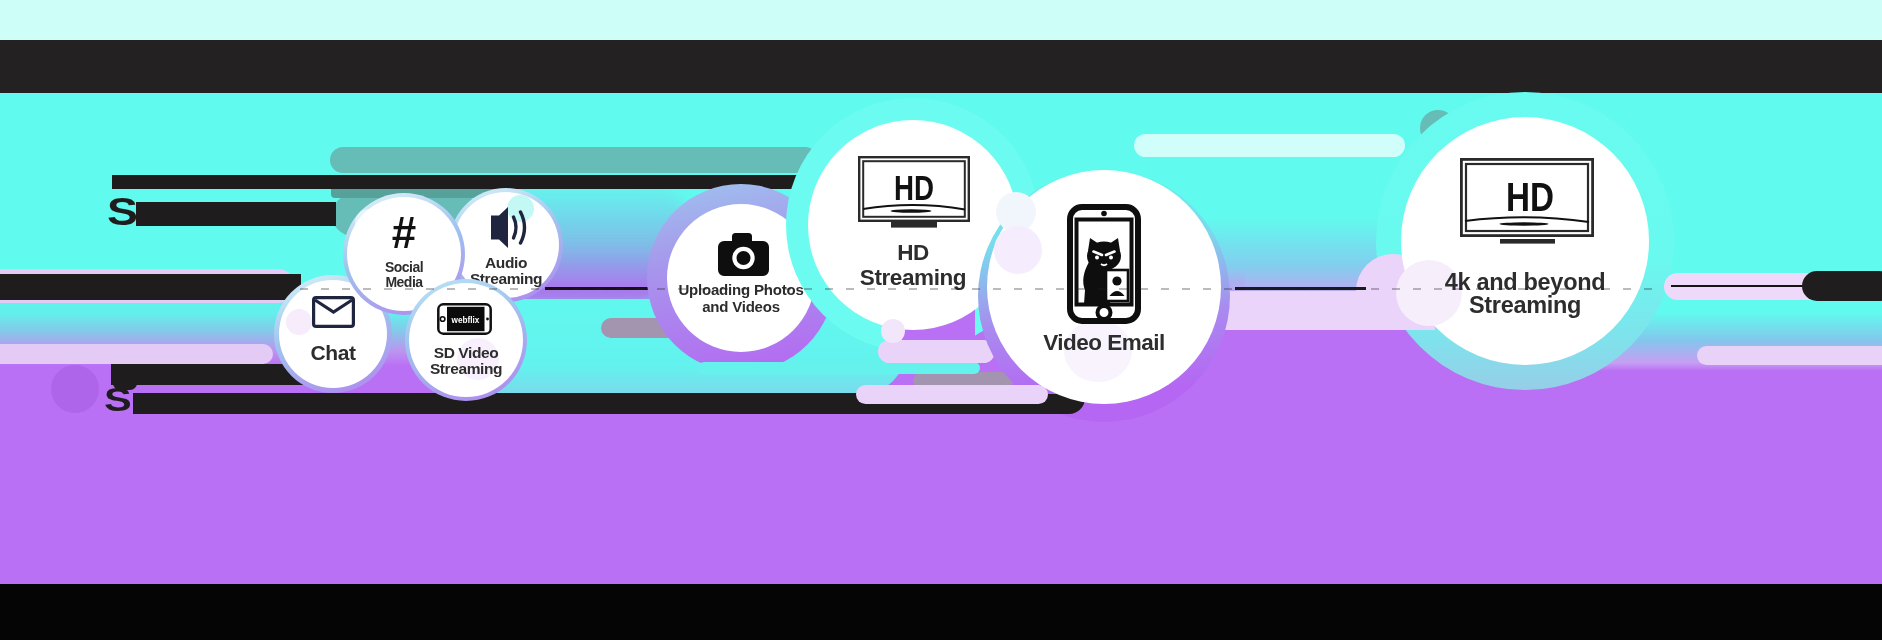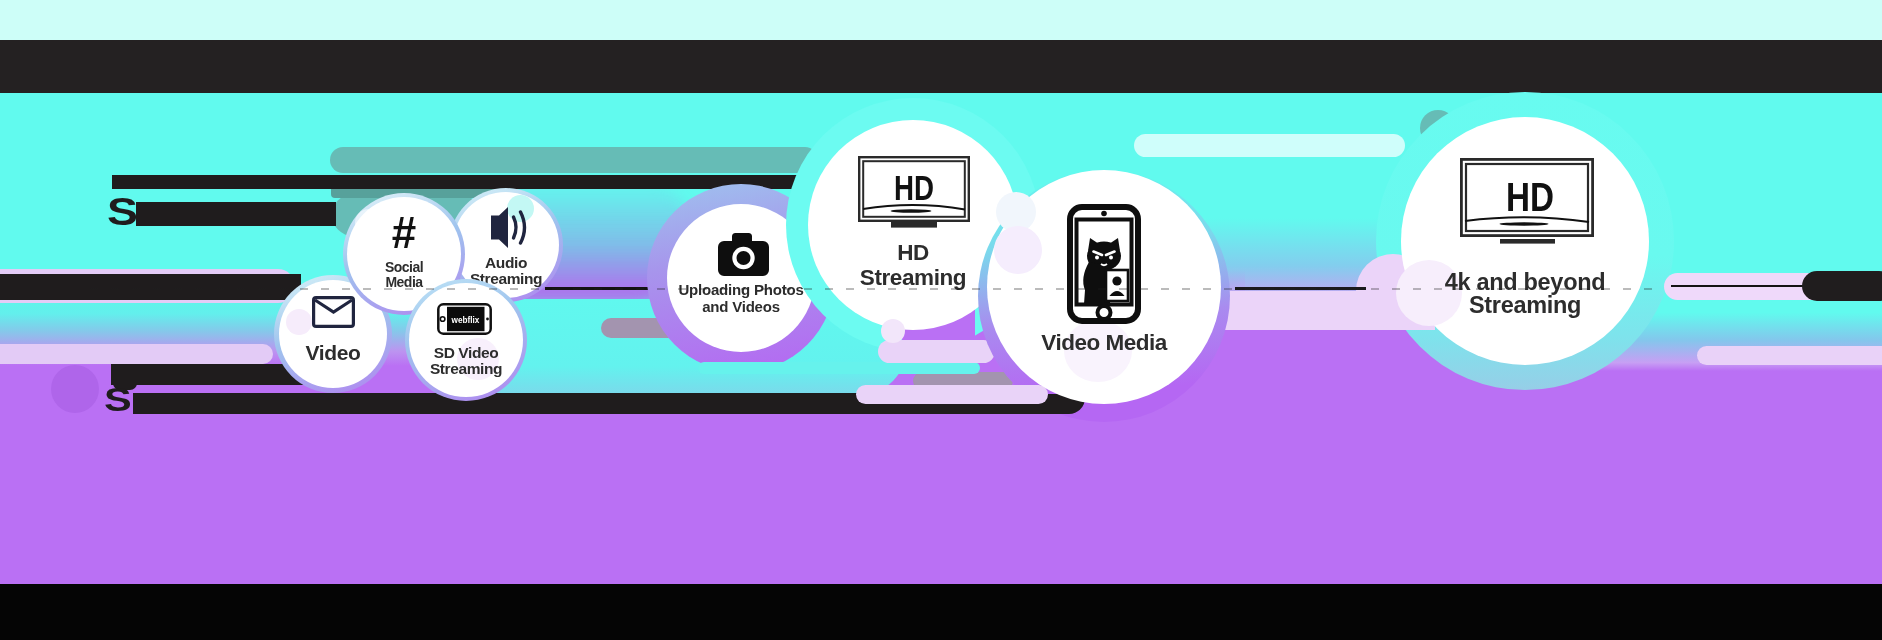--- a/index.html
+++ b/index.html
@@ -66,21 +66,21 @@
   <div class="a" style="left:545px;top:287.2px;width:115px;height:3px;background:#141213;"></div>
 
   <div class="a" style="left:274px;top:275px;width:118px;height:118px;border-radius:50%;
     background:linear-gradient(160deg,#D9F4F8 0%,#9FC4EE 45%,#B184F0 100%);"></div>
   <div class="a" style="left:279px;top:280px;width:108px;height:108px;border-radius:50%;background:#fff;"></div>
   <div class="a" style="left:286px;top:309px;width:26px;height:26px;border-radius:50%;background:#F6ECFB;"></div>
   <svg class="a" style="left:312px;top:296px;" width="43" height="32" viewBox="0 0 43 32">
     <rect x="1.6" y="1.6" width="39.8" height="28.8" rx="2.5" fill="none" stroke="#20253F" stroke-width="3.2"></rect>
     <path d="M3 4 L21.5 16 L40 4" fill="none" stroke="#20253F" stroke-width="3.2"></path>
   </svg>
-  <div class="lbl" style="left:283px;top:342px;width:100px;font-size:21px;letter-spacing:-0.4px;">Video</div>
+  <div class="lbl" style="left:283px;top:342px;width:100px;font-size:21px;letter-spacing:-0.4px;">Chat</div>
 
   <div class="a" style="left:449px;top:188px;width:114px;height:114px;border-radius:50%;
     background:linear-gradient(160deg,#D9F4F8 0%,#9FC4EE 45%,#B184F0 100%);"></div>
   <div class="a" style="left:453px;top:192px;width:106px;height:106px;border-radius:50%;background:#fff;"></div>
   <div class="a" style="left:507px;top:195px;width:27px;height:27px;border-radius:50%;background:#C3F8F4;"></div>
   <svg class="a" style="left:489px;top:206px;" width="41" height="44" viewBox="0 0 41 44">
     <path d="M2 9.5 h8 l9 -8.5 v41 l-9 -8.5 h-8 z" fill="#20253F"></path>
     <path d="M24.5 11 q5 10.5 0 21" fill="none" stroke="#20253F" stroke-width="3.4" stroke-linecap="round"></path>
     <path d="M31.5 6 q8 15.5 0 31" fill="none" stroke="#20253F" stroke-width="3.4" stroke-linecap="round"></path>
   </svg>
@@ -154,21 +154,21 @@
     <ellipse cx="37" cy="52" rx="17" ry="14.5" fill="#0e0e0e"></ellipse>
     <path d="M22 58 q-9 16 -4 28 l-1 14 h26 l0 -38 z" fill="#0e0e0e"></path>
     <path d="M26.5 47.5 l8.5 3.5 M47.5 47.5 l-8.5 3.5" stroke="#fff" stroke-width="2.6" stroke-linecap="round"></path>
     <circle cx="30" cy="53.5" r="2" fill="#fff"></circle>
     <circle cx="44" cy="53.5" r="2" fill="#fff"></circle>
     <path d="M34 60 q3 2.5 6 0" fill="none" stroke="#fff" stroke-width="1.8"></path>
     <rect x="39" y="66" width="22" height="31" fill="#fff" stroke="#0e0e0e" stroke-width="2.6"></rect>
     <circle cx="50" cy="77" r="4.6" fill="#0e0e0e"></circle>
     <path d="M42.5 92 q7.5 -10 15 0 z" fill="#0e0e0e"></path>
   </svg>
-  <div class="lbl" style="left:1014px;top:331px;width:180px;font-size:22.5px;letter-spacing:-0.5px;">Video Media</div>
+  <div class="lbl" style="left:1014px;top:331px;width:180px;font-size:22.5px;letter-spacing:-0.5px;">Video Email</div>
 
   <div class="a" style="left:1376px;top:92px;width:298px;height:298px;border-radius:50%;
     background:linear-gradient(180deg,#68FBF0 0%,#69F9EF 55%,#7EE3EC 82%,#96CEE7 100%);"></div>
   <div class="a" style="left:1378px;top:291px;width:57px;height:39px;background:#EBD4F9;"></div>
   <div class="a" style="left:1356px;top:254px;width:74px;height:74px;border-radius:50%;background:#EBD4F9;"></div>
   <div class="a" style="left:1401px;top:117px;width:248px;height:248px;border-radius:50%;background:#fff;"></div>
   <div class="a" style="left:1396px;top:260px;width:66px;height:66px;border-radius:50%;background:#F7EEFC;"></div>
   <svg class="a" style="left:1460px;top:158px;" width="134" height="88" viewBox="0 0 134 88">
     <rect x="1.4" y="1.4" width="131.2" height="76.2" fill="none" stroke="#2a2a2a" stroke-width="2.8"></rect>
     <rect x="6" y="6" width="122" height="67" fill="none" stroke="#2a2a2a" stroke-width="2.2"></rect>

